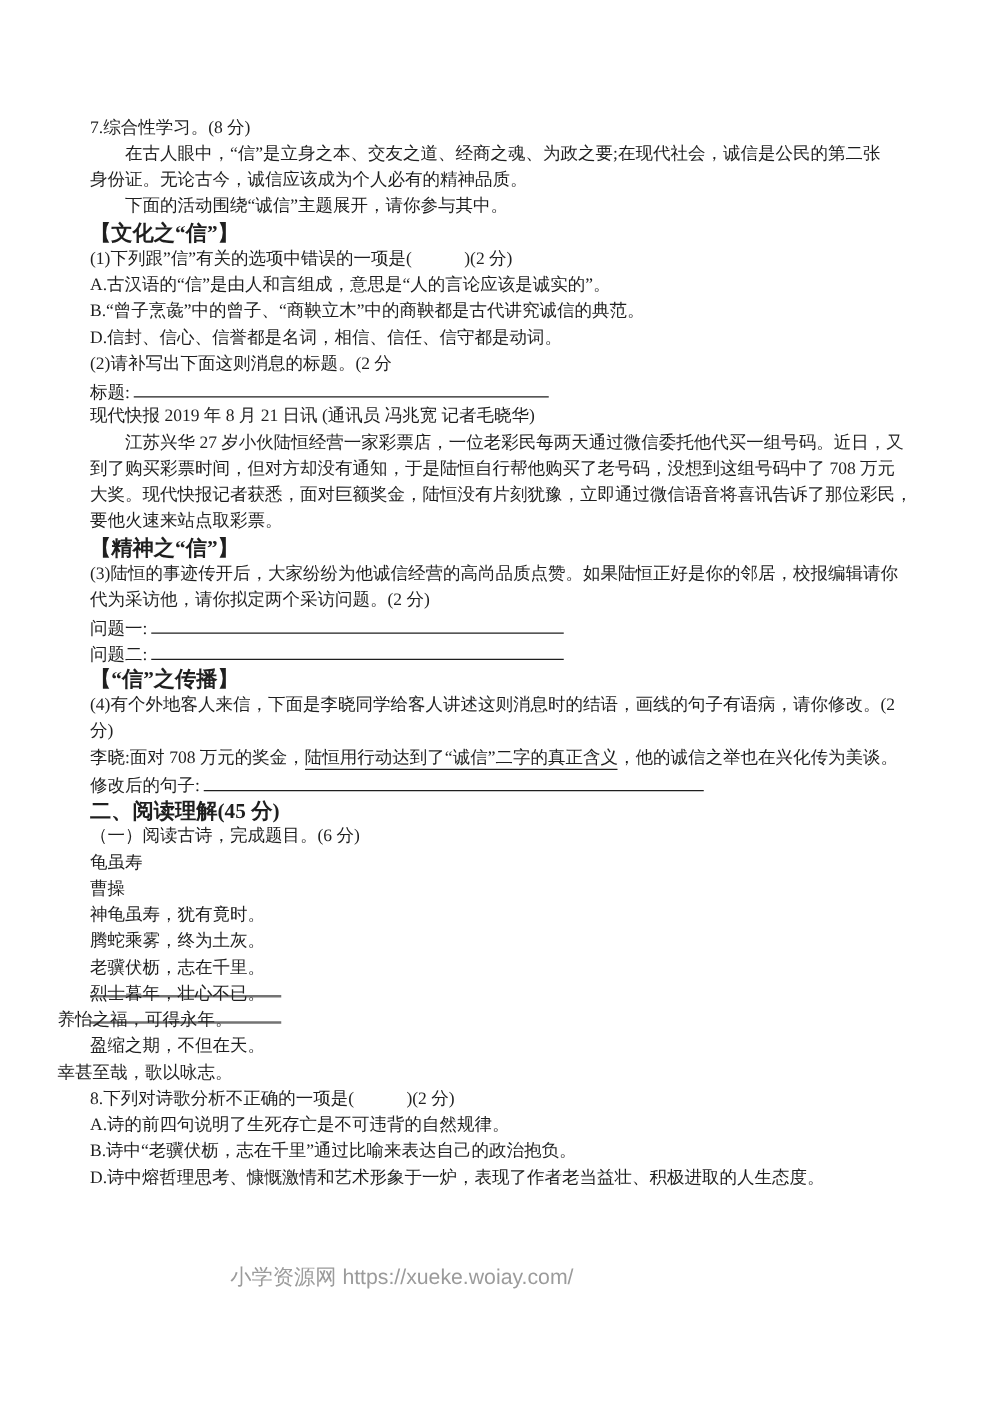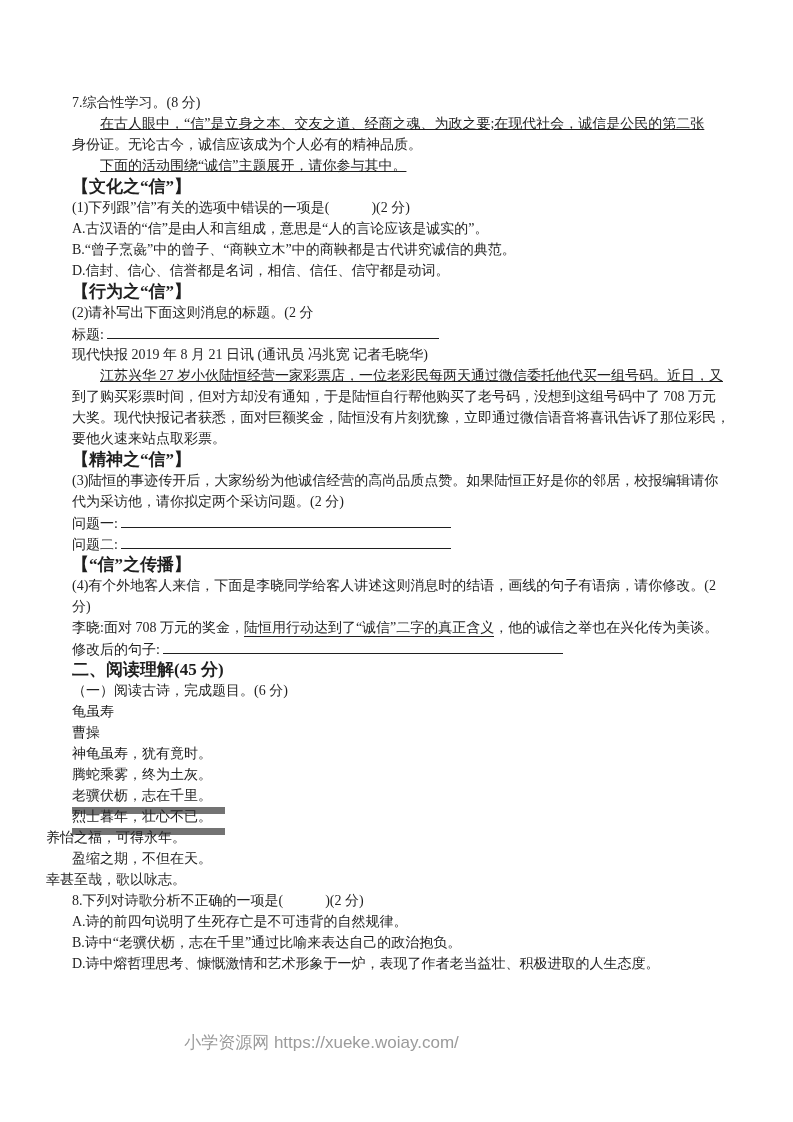--- a/index.html
+++ b/index.html
@@ -16,21 +16,21 @@
   }
   .doc {
     padding: 92px 56px 0 72px;
   }
   .ln {
     font-size: 14px;
     line-height: 21px;
     height: 21px;
     white-space: nowrap;
   }
-  .indent { text-indent: 28px; text-decoration: underline; }
+  .indent { text-indent: 28px; }
   .hdr { font-weight: bold; font-size: 17px; }
   
   .blank {
     display: inline-block;
     border-bottom: 1px solid #1f1f1f;
     height: 15px;
     vertical-align: baseline;
     margin-left: 3px;
   }
   .blank-title  { width: 332px; }
@@ -41,23 +41,23 @@
     border-bottom: 1px solid #1f1f1f;
     padding-bottom: 1px;
   }
   
   .poem {
     width: 500px;
     text-align: left;
   }
   .poem .ln { height: 21px; }
   .poem-ul {
-    border-bottom: 7px solid #737373;
+    border-bottom: 2px solid #737373;
     padding-right: 13px;
-    padding-bottom: 1px;
+    padding-bottom: 11px;
     display: inline-block;
   }
   .shift-left { position: relative; left: -26px; }
   .footer {
     margin-top: 56px;
     width: 643px;
     text-align: center;
     font-family: "Liberation Sans", "DejaVu Sans", sans-serif;
     font-size: 17px;
     line-height: 26px;
@@ -73,21 +73,20 @@
   <div class="ln indent">在古人眼中，“信”是立身之本、交友之道、经商之魂、为政之要;在现代社会，诚信是公民的第二张</div>
   <div class="ln">身份证。无论古今，诚信应该成为个人必有的精神品质。</div>
   <div class="ln indent">下面的活动围绕“诚信”主题展开，请你参与其中。</div>
 
   <div class="ln hdr">【文化之“信”】</div>
   <div class="ln">(1)下列跟”信”有关的选项中错误的一项是(　　　)(2 分)</div>
   <div class="ln">A.古汉语的“信”是由人和言组成，意思是“人的言论应该是诚实的”。</div>
   <div class="ln">B.“曾子烹彘”中的曾子、“商鞅立木”中的商鞅都是古代讲究诚信的典范。</div>
   <div class="ln">D.信封、信心、信誉都是名词，相信、信任、信守都是动词。</div>
 
-  <div class="ln hdr">【行为之“信”】</div>
   <div class="ln">(2)请补写出下面这则消息的标题。(2 分</div>
   <div class="ln"><span>标题:</span><span class="blank blank-title"></span></div>
   <div class="ln">现代快报 2019 年 8 月 21 日讯 (通讯员 冯兆宽 记者毛晓华)</div>
   <div class="ln indent">江苏兴华 27 岁小伙陆恒经营一家彩票店，一位老彩民每两天通过微信委托他代买一组号码。近日，又</div>
   <div class="ln">到了购买彩票时间，但对方却没有通知，于是陆恒自行帮他购买了老号码，没想到这组号码中了 708 万元</div>
   <div class="ln">大奖。现代快报记者获悉，面对巨额奖金，陆恒没有片刻犹豫，立即通过微信语音将喜讯告诉了那位彩民，</div>
   <div class="ln">要他火速来站点取彩票。</div>
 
   <div class="ln hdr">【精神之“信”】</div>
   <div class="ln">(3)陆恒的事迹传开后，大家纷纷为他诚信经营的高尚品质点赞。如果陆恒正好是你的邻居，校报编辑请你</div>

